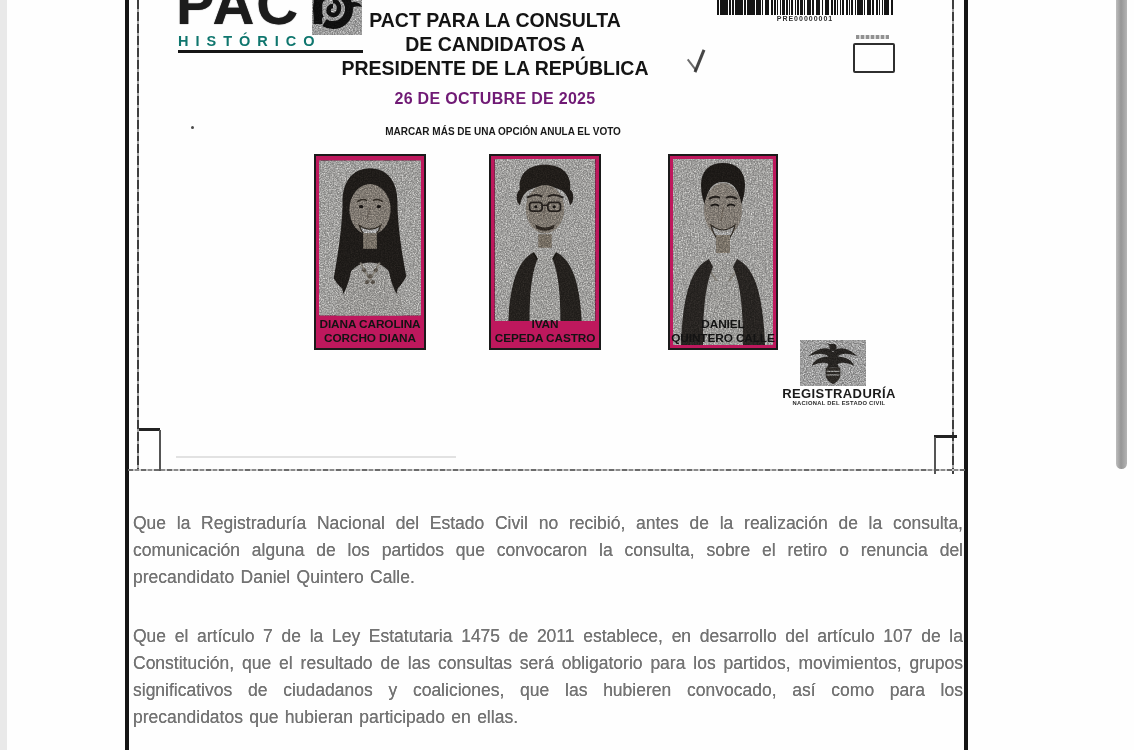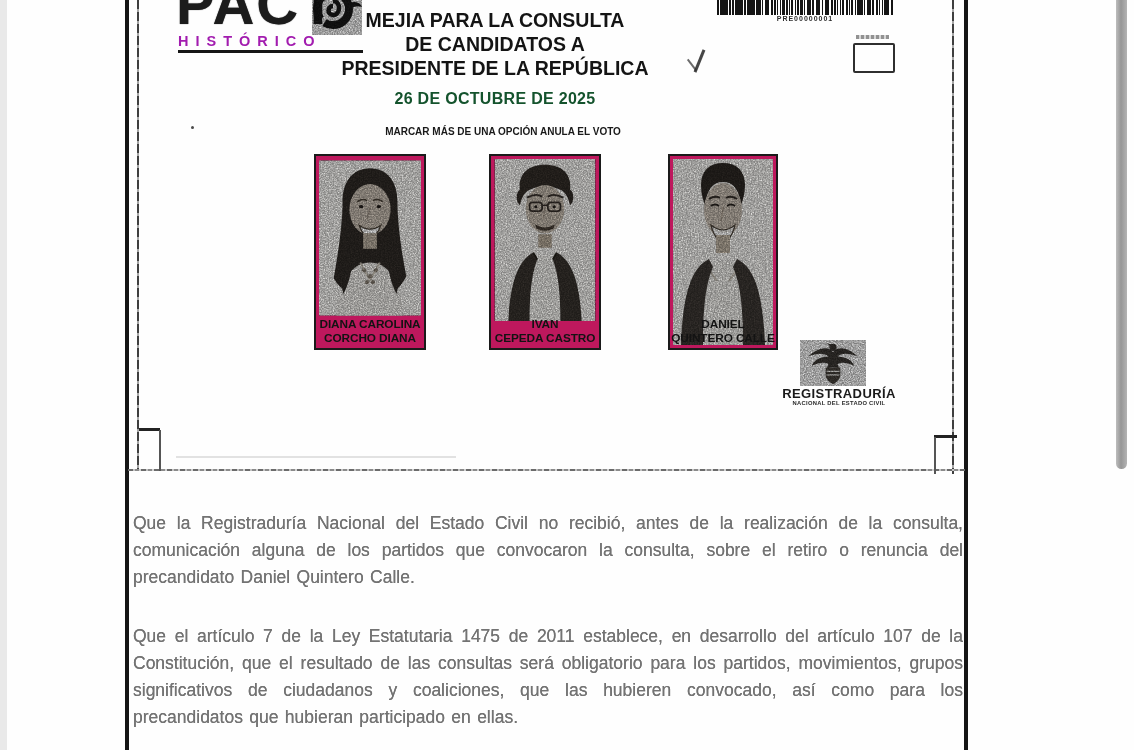--- a/index.html
+++ b/index.html
@@ -15,28 +15,28 @@
   .thin-line{top:0;width:2px;background:repeating-linear-gradient(180deg,#3f3f3f 0 9px,#a5a5a5 9px 12px);}
   .ballot-bottom{left:128px;top:469px;width:837px;height:2px;
       background:repeating-linear-gradient(90deg,#6b6b6b 0 5px,#c2c2c2 5px 7px,#8b8b8b 7px 11px,#d2d2d2 11px 13px);}
   .bracket-h{height:3px;background:#232323;}
   .bracket-v{width:2px;background:#555;}
 
   
   .logo-big{left:176px;top:-25px;font-size:58px;line-height:1;font-weight:900;
       letter-spacing:2px;color:#1c1c1c;text-shadow:0 0 1px #333;}
   .logo-sub{left:178px;top:33px;width:184px;font-size:14.5px;font-weight:800;
-      letter-spacing:7px;color:#a21caf;white-space:nowrap;}
+      letter-spacing:7px;color:#0f766e;white-space:nowrap;}
   .logo-underline{left:178px;top:50px;width:185px;height:2.5px;background:#161616;}
 
   
   .hdr-title{left:330px;top:8px;width:330px;text-align:center;font-size:19.5px;
       line-height:24px;font-weight:700;color:#141414;}
   .hdr-date{left:330px;top:90px;width:330px;text-align:center;font-size:16px;
-      font-weight:700;letter-spacing:.3px;color:#14532d;}
+      font-weight:700;letter-spacing:.3px;color:#701a75;}
   .hdr-warning{left:308px;top:126px;width:390px;text-align:center;font-size:10px;
       font-weight:700;color:#191919;}
 
   
   .barcode{left:717px;top:0;width:176px;height:15px;background:
       repeating-linear-gradient(90deg,#141414 0 1.5px,rgba(0,0,0,0) 1.5px 3px),
       repeating-linear-gradient(90deg,#141414 0 1px,rgba(0,0,0,0) 1px 5px),
       repeating-linear-gradient(90deg,rgba(0,0,0,0) 0 6px,#141414 6px 8.5px);}
   .barcode-code{left:717px;top:15px;width:176px;text-align:center;font-size:7px;
       font-weight:600;letter-spacing:1px;color:#2d2d2d;}
@@ -101,21 +101,21 @@
     <circle cx="21" cy="30" r="16" fill="none" stroke="#1b1b1b" stroke-width="8" stroke-dasharray="34 5 28 6"></circle>
     <path d="M30 16 C38 8 46 8 50 12 C43 13 38 17 35 22 Z" fill="#1b1b1b"></path>
     <path d="M33 26 C41 21 48 23 50 28 C43 26 39 28 36 33 Z" fill="#1b1b1b"></path>
     <path d="M21 22 C29 22 29 36 21 36 C15 36 15 27 21 27" fill="none" stroke="#1b1b1b" stroke-width="4.5"></path>
     <rect width="50" height="56" filter="url(#nz4)" opacity=".5"></rect>
   </svg>
   <div class="abs logo-sub soft">HISTÓRICO</div>
   <div class="abs logo-underline"></div>
 
   <div class="abs hdr-title soft">
-    <div>MEJIA PARA LA CONSULTA</div>
+    <div>PACT PARA LA CONSULTA</div>
     <div>DE CANDIDATOS A</div>
     <div>PRESIDENTE DE LA REPÚBLICA</div>
   </div>
   <div class="abs hdr-date soft">26 DE OCTUBRE DE 2025</div>
   <div class="abs hdr-warning soft">MARCAR MÁS DE UNA OPCIÓN ANULA EL VOTO</div>
 
   <div class="abs barcode"></div>
   <div class="abs barcode-code">PRE00000001</div>
   <div class="abs mark-box-smudge"></div>
   <div class="abs mark-box"></div>

